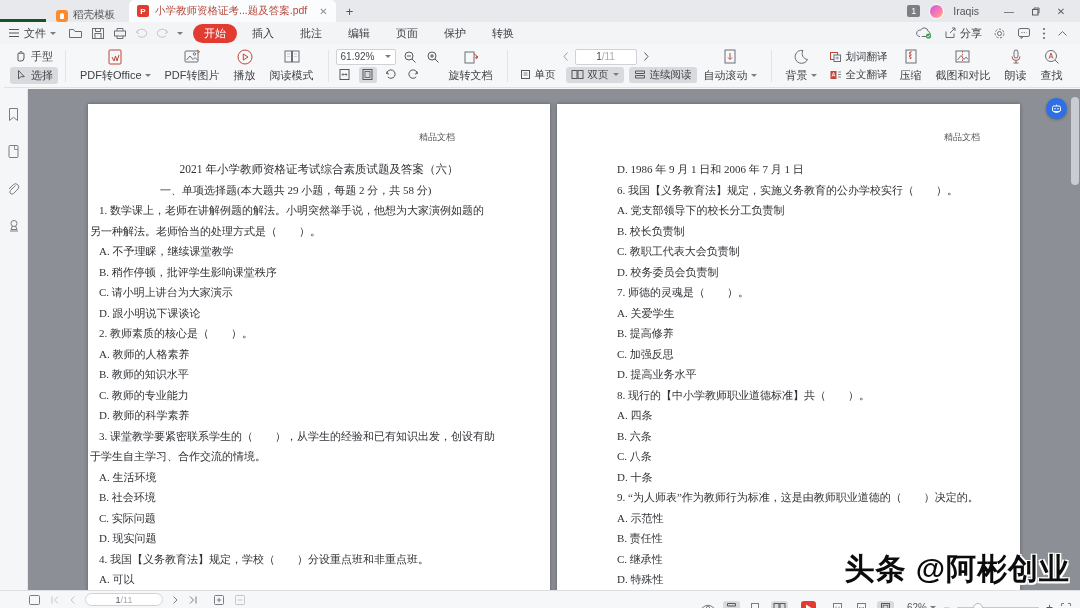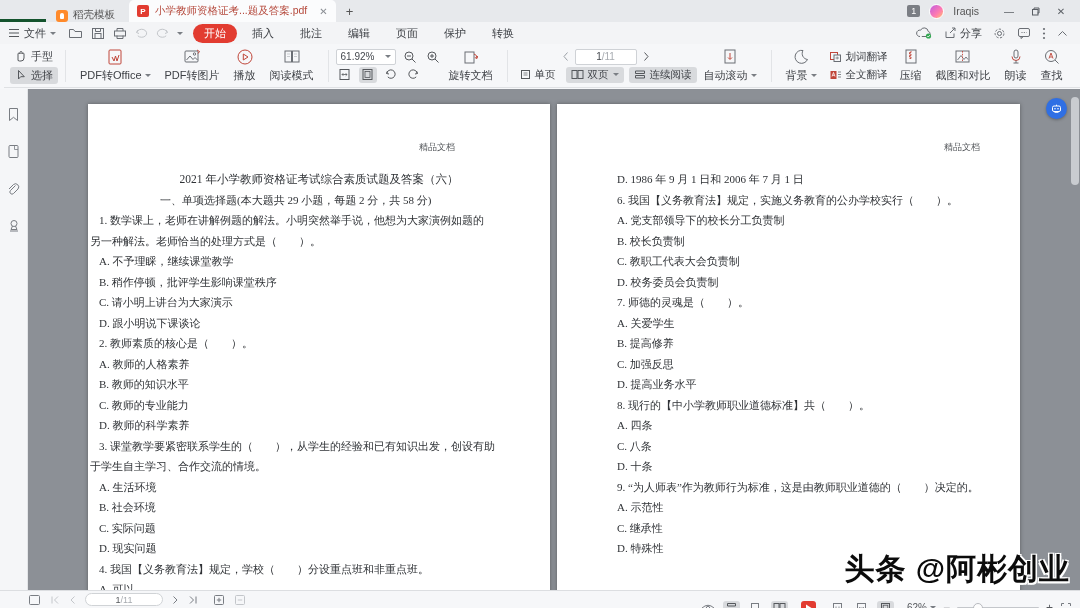--- a/index.html
+++ b/index.html
@@ -68,21 +68,21 @@
   
   .docarea { position:absolute; top:89px; bottom:18px; left:0; right:0; background:#8c9096; overflow:hidden; }
   .side-rail { position:absolute; left:0; top:0; bottom:0; width:28px; background:#f5f6f8;
     border-right:1px solid #e3e5e8; display:flex; flex-direction:column; align-items:center;
     padding-top:18px; gap:22px; }
   .page { position:absolute; top:15px; background:#fff; height:700px;
     box-shadow:0 0 4px rgba(0,0,0,.35); overflow:hidden;
     font-family:"Liberation Serif","DejaVu Serif",serif; color:#2f3236; }
   .page.left  { left:88px;  width:462px; }
   .page.right { left:557px; width:463px; }
-  .page-inner { padding-top:33px; }
+  .page-inner { padding-top:23px; }
   .doc-header { height:20px; line-height:20px; text-align:right; font-size:9px; color:#55585c; }
   .page.left  .doc-header { padding-right:95px; }
   .page.right .doc-header { padding-right:40px; }
   .hdr-gap { height:12px; }
   .doc-title { height:20.5px; line-height:20.5px; text-align:center; font-size:11.5px; }
   .doc-section { height:20.5px; line-height:20.5px; font-size:11px; padding-left:72px; }
   .doc-line { height:20.5px; line-height:20.5px; font-size:11px; white-space:nowrap; }
   .page.left  .doc-line.q    { padding-left:11px; }
   .page.left  .doc-line.cont { padding-left:2px; }
   .page.right .doc-line.q    { padding-left:60px; }
@@ -503,24 +503,26 @@
             <div class="doc-line q">B. 校长负责制</div>
             <div class="doc-line q">C. 教职工代表大会负责制</div>
             <div class="doc-line q">D. 校务委员会负责制</div>
             <div class="doc-line q">7. 师德的灵魂是（　　）。</div>
             <div class="doc-line q">A. 关爱学生</div>
             <div class="doc-line q">B. 提高修养</div>
             <div class="doc-line q">C. 加强反思</div>
             <div class="doc-line q">D. 提高业务水平</div>
             <div class="doc-line q">8. 现行的【中小学教师职业道德标准】共（　　）。</div>
             <div class="doc-line q">A. 四条</div>
+            <div class="doc-line q">B. 六条</div>
             <div class="doc-line q">C. 八条</div>
             <div class="doc-line q">D. 十条</div>
             <div class="doc-line q">9. “为人师表”作为教师行为标准，这是由教师职业道德的（　　）决定的。</div>
             <div class="doc-line q">A. 示范性</div>
+            <div class="doc-line q">B. 责任性</div>
             <div class="doc-line q">C. 继承性</div>
             <div class="doc-line q">D. 特殊性</div>
           </div>
       </div>
     </div>
 
     <div class="v-scroll"></div>
 
     <div class="float-btn">
       <svg width="11" height="10" viewBox="0 0 11 10">

